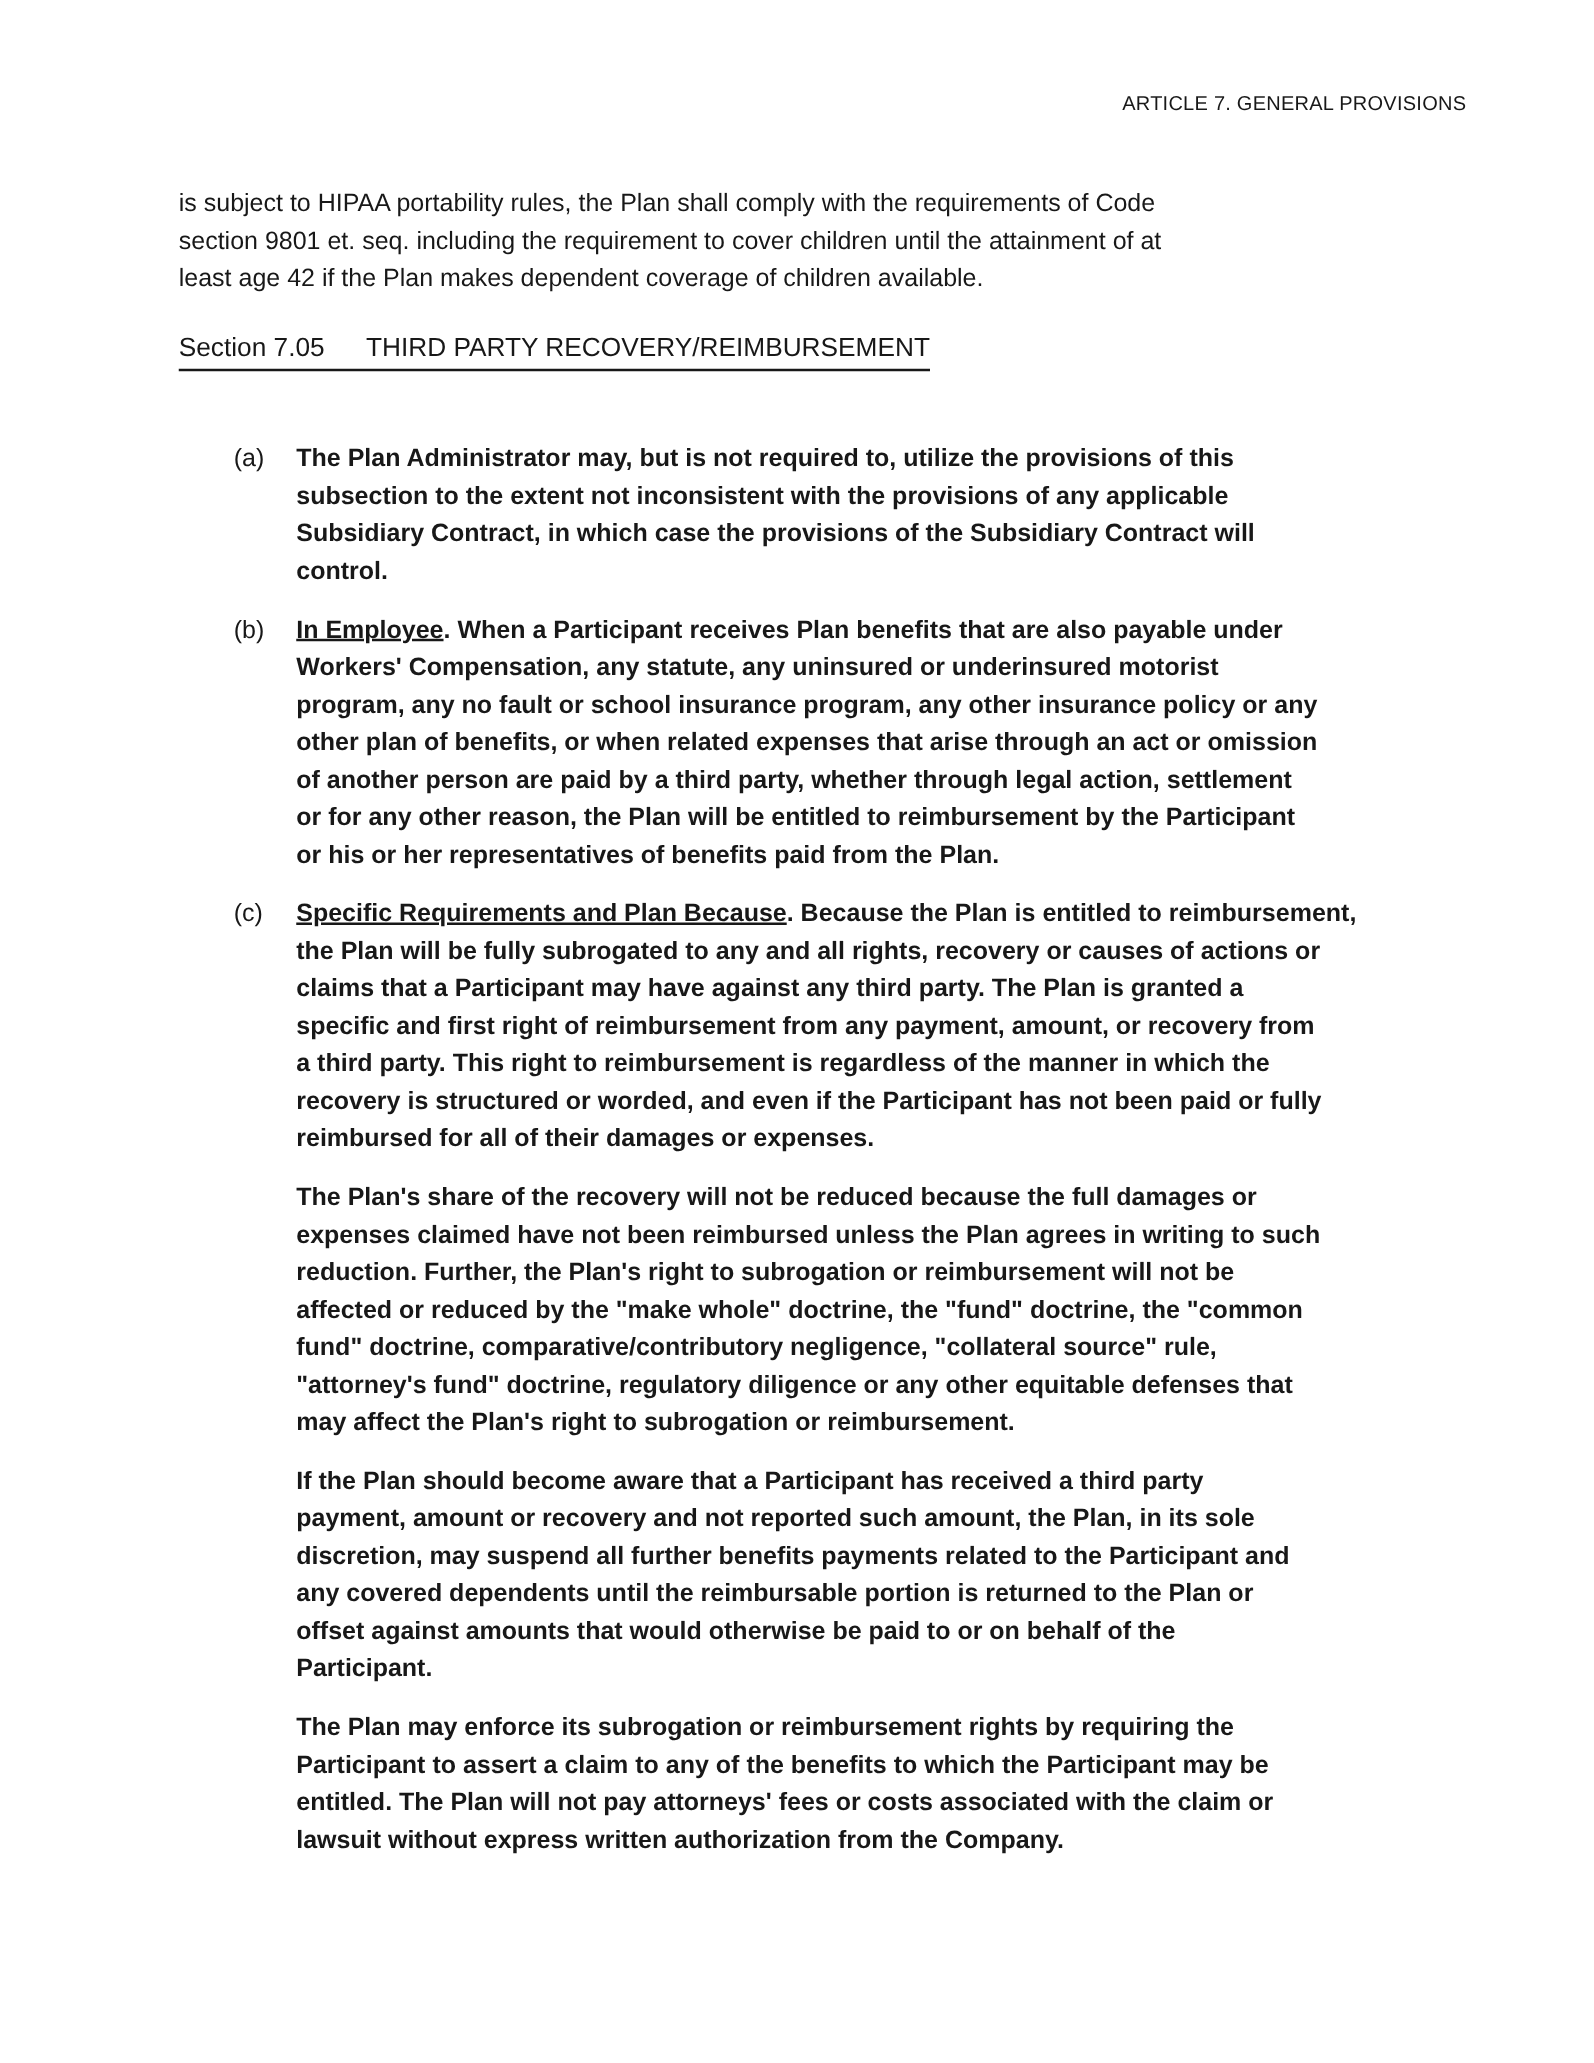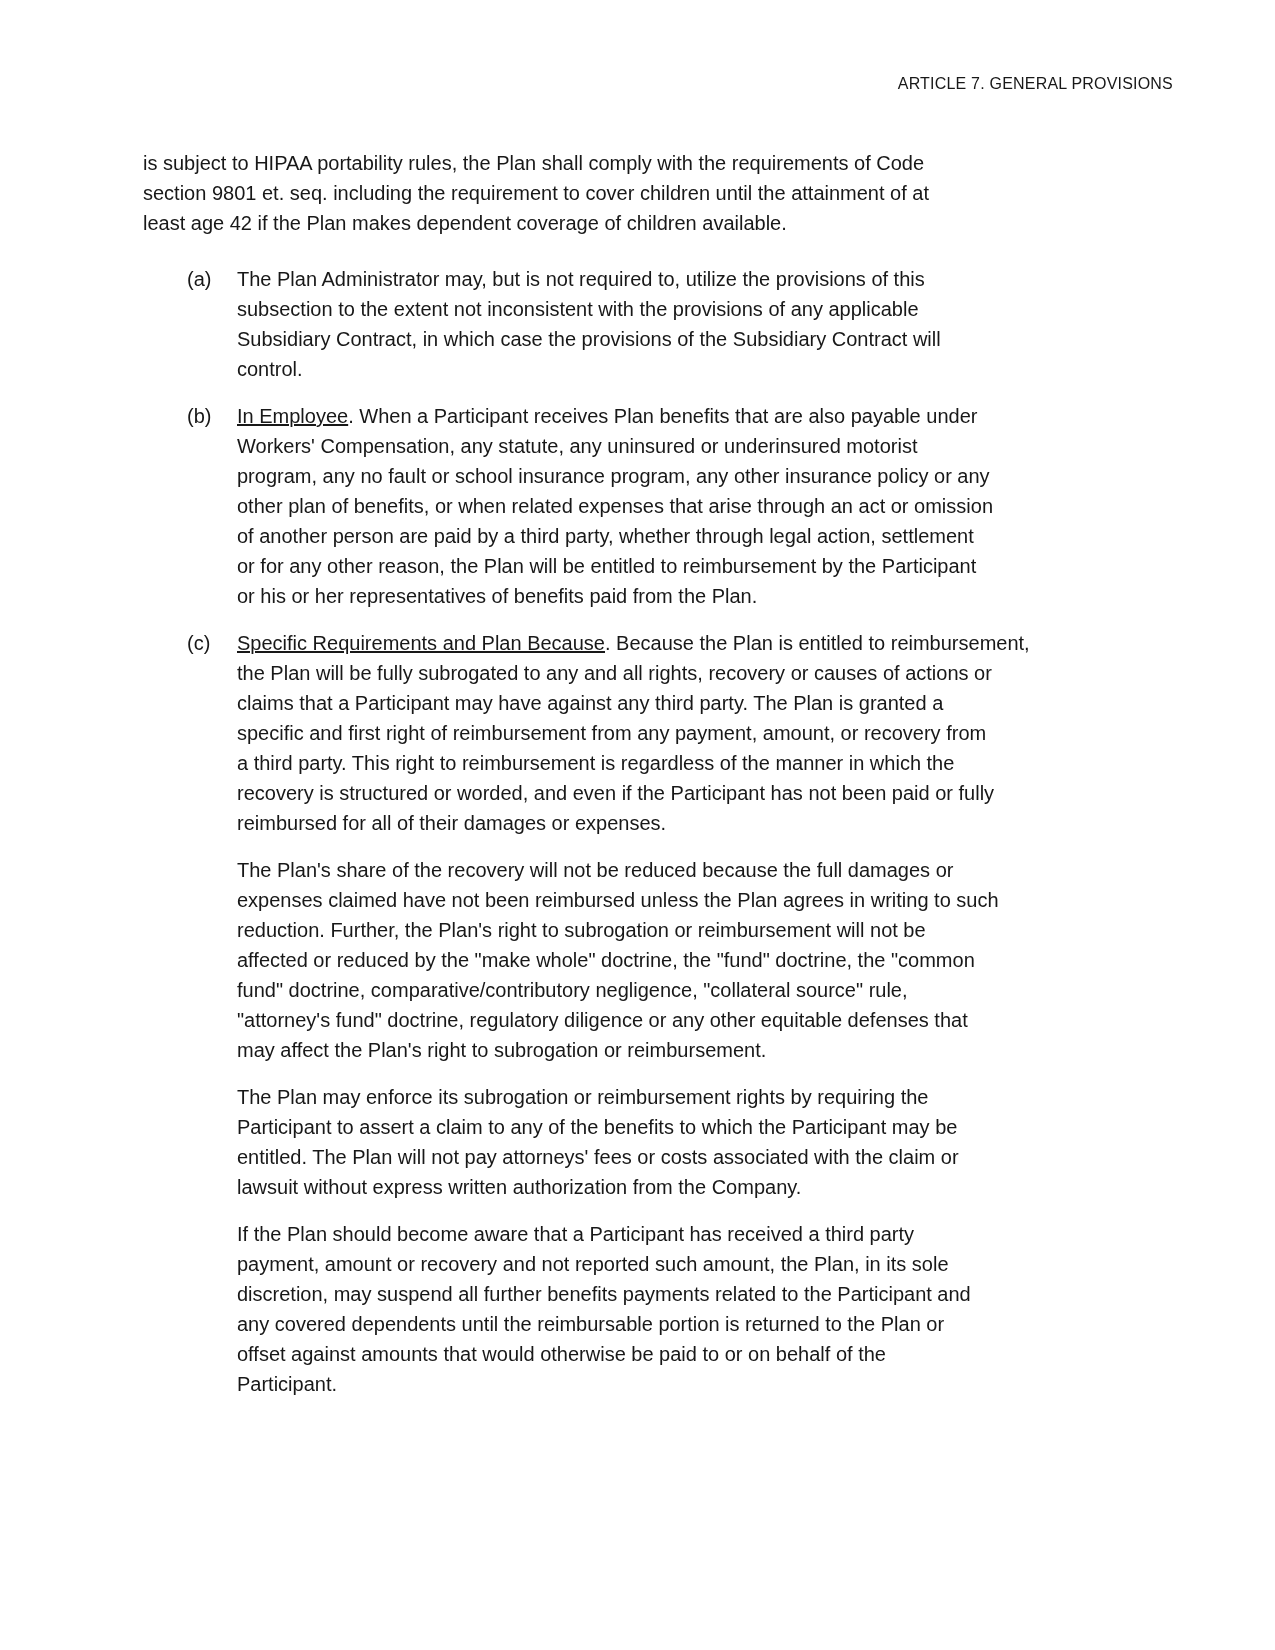--- a/index.html
+++ b/index.html
@@ -60,20 +60,21 @@
   }
   .item:last-child { margin-bottom: 0; }
   .marker {
     position: absolute;
     left: 44px;
     top: 0;
   }
   .para {
     margin: 0 0 17px 0;
     white-space: pre-line;
+    font-weight: bold;
   }
   .para:last-child { margin-bottom: 0; }
   .lead { text-decoration: underline; }
   .footer {
     position: absolute;
     top: 1530px;
     left: 143px;
     right: 147px;
     display: flex;
     justify-content: space-between;
@@ -88,20 +89,25 @@
 <div class="page">
 
   <div class="running-header">ARTICLE 7. GENERAL PROVISIONS</div>
 
   <div class="content">
 
     <p class="intro">is subject to HIPAA portability rules, the Plan shall comply with the requirements of Code
 section 9801 et. seq. including the requirement to cover children until the attainment of at
 least age 42 if the Plan makes dependent coverage of children available.</p>
 
+    <div class="heading-line">
+      <span class="section-heading">
+        <span>Section 7.05</span><span class="heading-tab"></span><span>THIRD PARTY RECOVERY/REIMBURSEMENT</span>
+      </span>
+    </div>
 
     <div class="item">
       <span class="marker">(a)</span>
       <p class="para"><span class="lead"></span><span>The Plan Administrator may, but is not required to, utilize the provisions of this
 subsection to the extent not inconsistent with the provisions of any applicable
 Subsidiary Contract, in which case the provisions of the Subsidiary Contract will
 control.</span></p>
     </div>
 
     <div class="item">
@@ -124,28 +130,28 @@
 a third party. This right to reimbursement is regardless of the manner in which the
 recovery is structured or worded, and even if the Participant has not been paid or fully
 reimbursed for all of their damages or expenses.</span></p>
       <p class="para"><span>The Plan's share of the recovery will not be reduced because the full damages or
 expenses claimed have not been reimbursed unless the Plan agrees in writing to such
 reduction. Further, the Plan's right to subrogation or reimbursement will not be
 affected or reduced by the "make whole" doctrine, the "fund" doctrine, the "common
 fund" doctrine, comparative/contributory negligence, "collateral source" rule,
 "attorney's fund" doctrine, regulatory diligence or any other equitable defenses that
 may affect the Plan's right to subrogation or reimbursement.</span></p>
-      <p class="para"><span>The Plan may enforce its subrogation or reimbursement rights by requiring the
-Participant to assert a claim to any of the benefits to which the Participant may be
-entitled. The Plan will not pay attorneys' fees or costs associated with the claim or
-lawsuit without express written authorization from the Company.</span></p>
       <p class="para"><span>If the Plan should become aware that a Participant has received a third party
 payment, amount or recovery and not reported such amount, the Plan, in its sole
 discretion, may suspend all further benefits payments related to the Participant and
 any covered dependents until the reimbursable portion is returned to the Plan or
 offset against amounts that would otherwise be paid to or on behalf of the
 Participant.</span></p>
+      <p class="para"><span>The Plan may enforce its subrogation or reimbursement rights by requiring the
+Participant to assert a claim to any of the benefits to which the Participant may be
+entitled. The Plan will not pay attorneys' fees or costs associated with the claim or
+lawsuit without express written authorization from the Company.</span></p>
     </div>
 
   </div>
 
 
 </div>
 
 </body></html>

